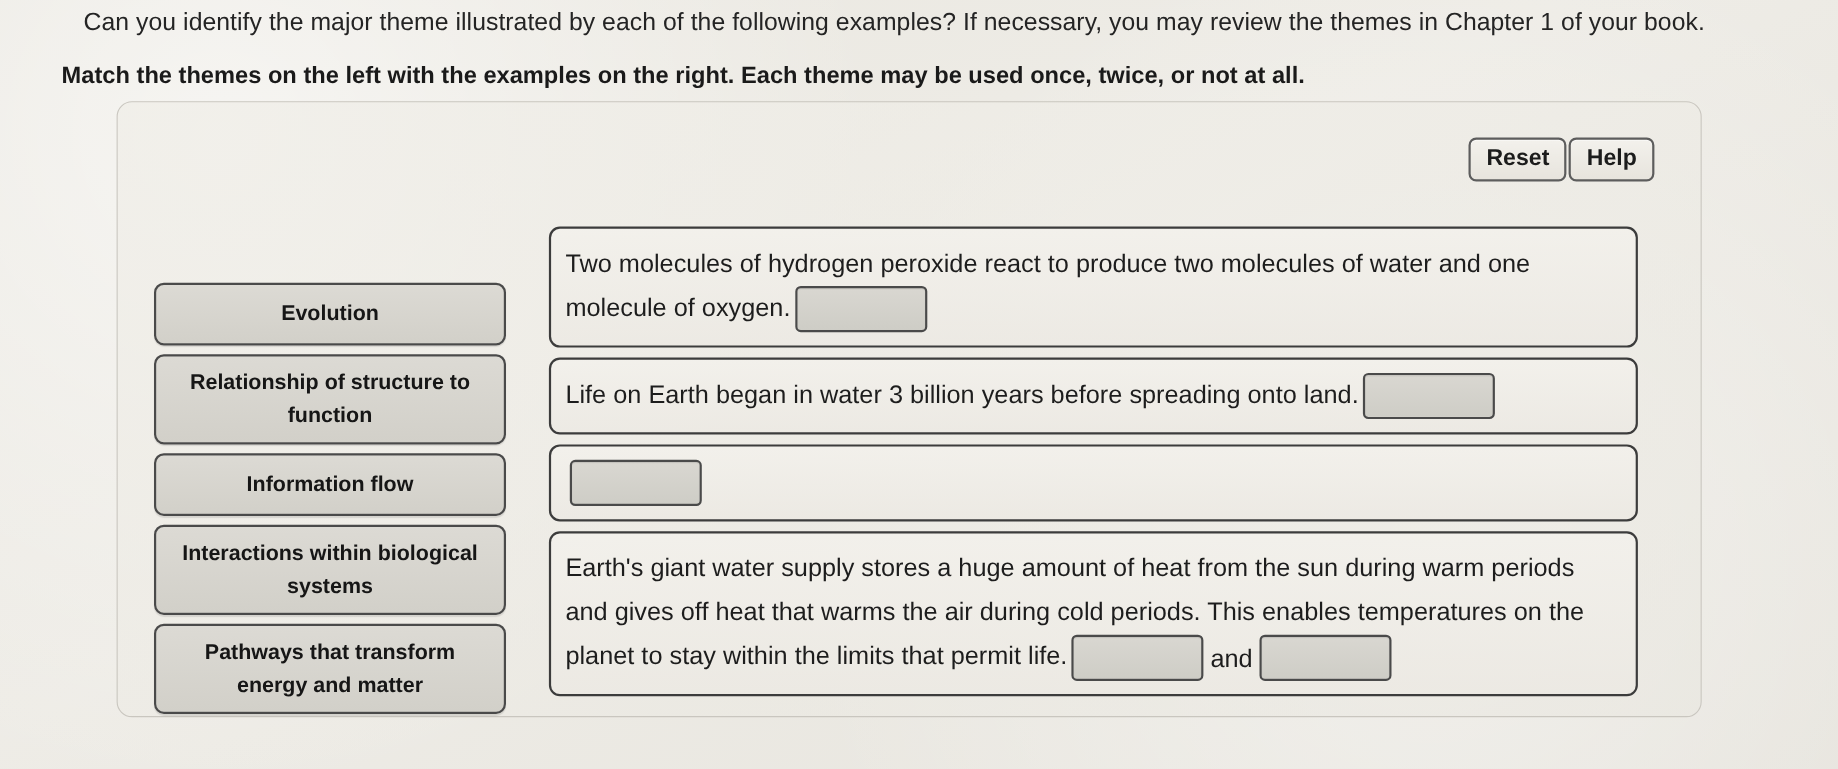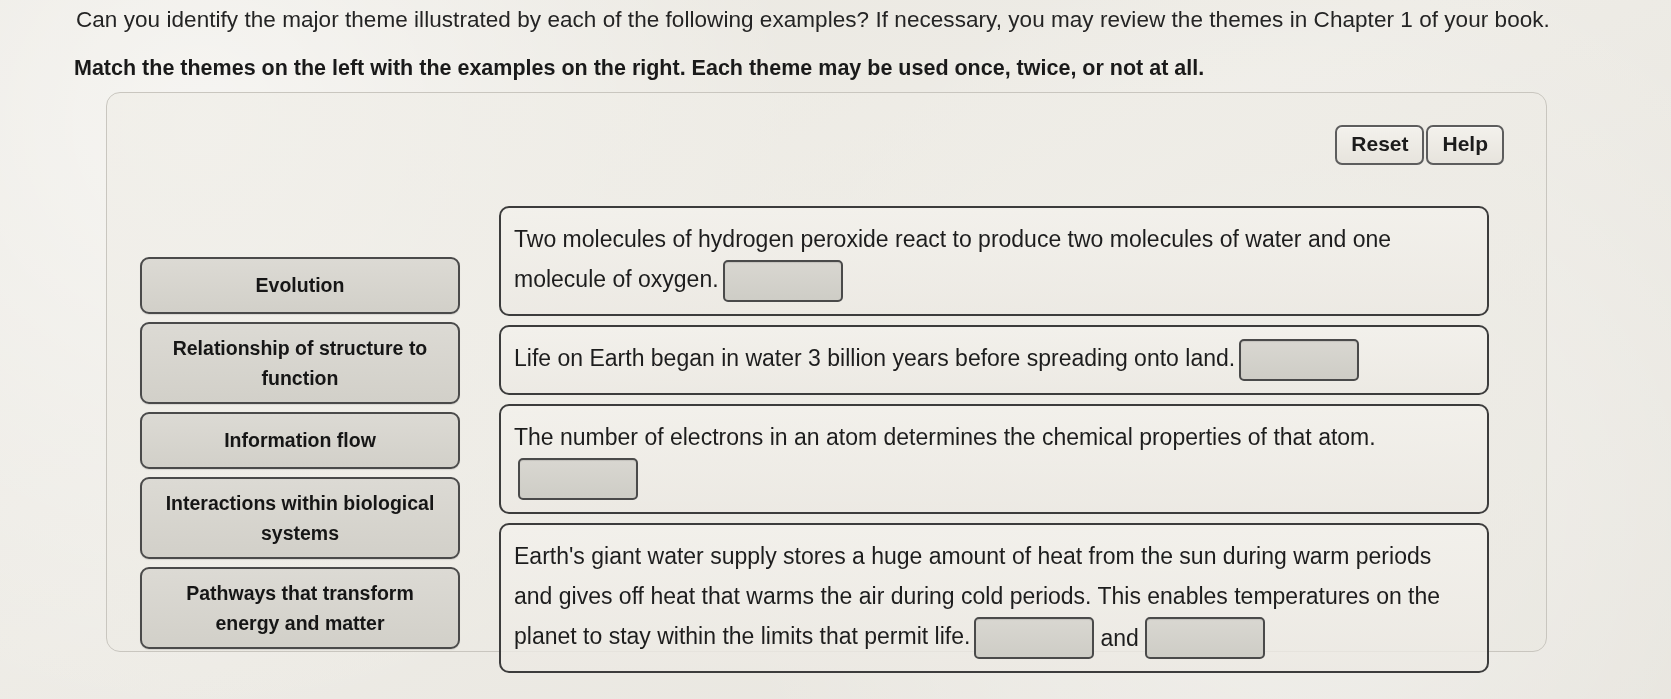--- a/index.html
+++ b/index.html
@@ -38,21 +38,21 @@
     left: 76px;
     top: 6px;
     font-size: 22.5px;
     line-height: 28px;
     letter-spacing: 0.05px;
     white-space: nowrap;
     color: #242424;
   }
   .instruction-line {
     position: absolute;
-    left: 74px;
+    left: 56px;
     top: 54px;
     font-size: 21.5px;
     line-height: 28px;
     font-weight: bold;
     white-space: nowrap;
     color: #1a1a1a;
   }
 
   
   .activity-panel {
@@ -194,21 +194,21 @@
 
         <div class="example-card">
           <span class="example-text">Two molecules of hydrogen peroxide react to produce two molecules of water and one molecule of oxygen.</span><span class="dropzone"></span>
         </div>
 
         <div class="example-card">
           <span class="example-text">Life on Earth began in water 3 billion years before spreading onto land.</span><span class="dropzone"></span>
         </div>
 
         <div class="example-card">
-          <span class="example-text">The number of electrons in an atom determines the chemical properties of that atom.</span><span class="dropzone"></span>
+          <span class="dropzone"></span>
         </div>
 
         <div class="example-card">
           <span class="example-text">Earth's giant water supply stores a huge amount of heat from the sun during warm periods and gives off heat that warms the air during cold periods. This enables temperatures on the planet to stay within the limits that permit life.</span><span class="dropzone"></span><span class="conj">and</span><span class="dropzone"></span>
         </div>
 
       </div>
 
     </div>
   </div>

